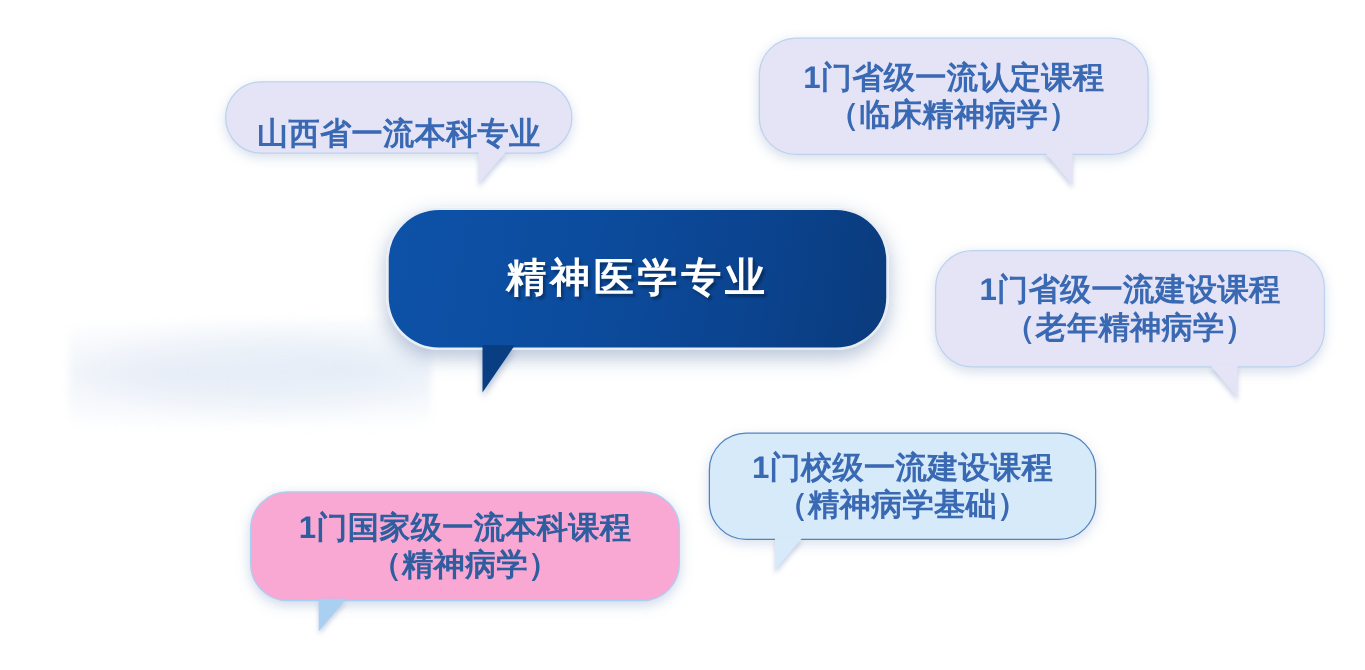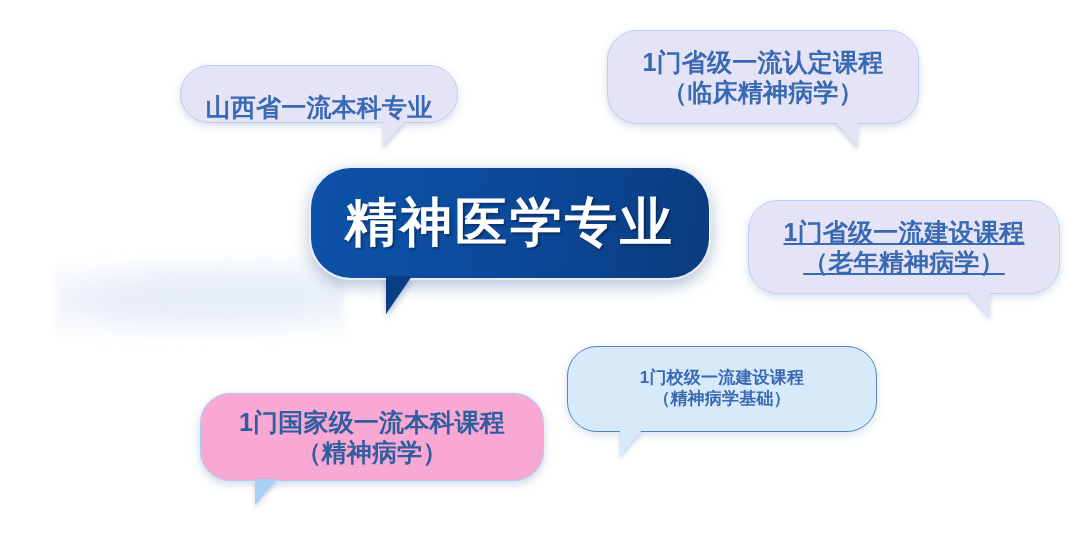--- a/index.html
+++ b/index.html
@@ -50,36 +50,36 @@
     background: #e5e4f7;
     border: 1.6px solid #bcd2ee;
     color: #3a69b4;
     font-size: 25px;
     box-shadow: 0 3px 9px rgba(120,145,190,0.30);
   }
   .bubble.sky {
     background: #d7eaf9;
     border: 1.8px solid #4f84bf;
     color: #3a69b4;
-    font-size: 17px;
+    font-size: 25px;
     box-shadow: 0 3px 9px rgba(120,145,190,0.28);
   }
   .bubble.blue {
     background: #f9a8d4;
     border: 1.6px solid #a9cff1;
     color: #2f5e9e;
     font-size: 25px;
     box-shadow: 0 3px 10px rgba(110,140,185,0.35);
   }
 
   
   .bubble.main {
     background: linear-gradient(100deg, #0d52a8 0%, #0c4c9e 38%, #0b4490 70%, #0a3b7c 100%);
     color: #ffffff;
-    font-size: 52px;
+    font-size: 32px;
     border-radius: 42px;
     letter-spacing: 3px;
     text-shadow: 2px 2px 2px rgba(0,0,0,0.30);
     box-shadow: 0 6px 16px rgba(90,120,165,0.45);
     border: 2px solid rgba(255,255,255,0.9);
   }
 
   
   .tail {
     position: absolute;
@@ -114,21 +114,21 @@
     <span>山西省一流本科专业</span>
   </div>
   <div class="tail dl" style="--tc:#e5e4f7; left:383px; top:121px;"></div>
 
   <div class="bubble lav" style="left:607px; top:30px; width:312px; height:94px;">
     <span>1门省级一流认定课程
 （临床精神病学）</span>
   </div>
   <div class="tail dr" style="--tc:#e5e4f7; left:836px; top:122px;"></div>
 
-  <div class="bubble lav" style="left:748px; top:200px; width:312px; height:94px;text-decoration:underline;">
+  <div class="bubble lav" style="left:748px; top:200px; width:312px; height:94px;">
     <span>1门省级一流建设课程
 （老年精神病学）</span>
   </div>
   <div class="tail dr" style="--tc:#e5e4f7; left:968px; top:292px;"></div>
 
   <div class="bubble sky" style="left:567px; top:346px; width:310px; height:86px;">
     <span>1门校级一流建设课程
 （精神病学基础）</span>
   </div>
   <div class="tail dl" style="--tc:#d7eaf9; left:620px; top:430px;"></div>

